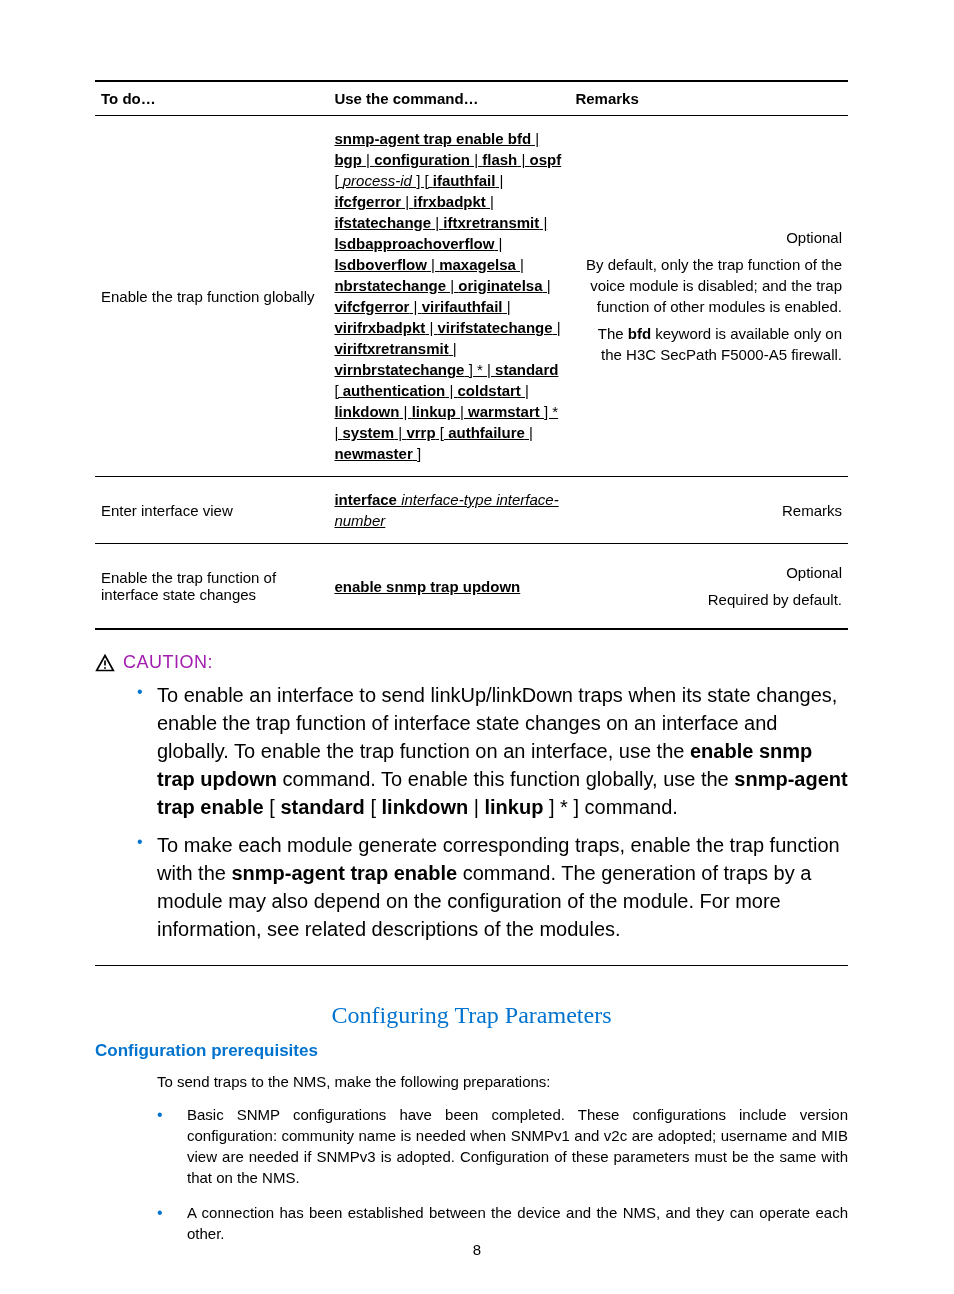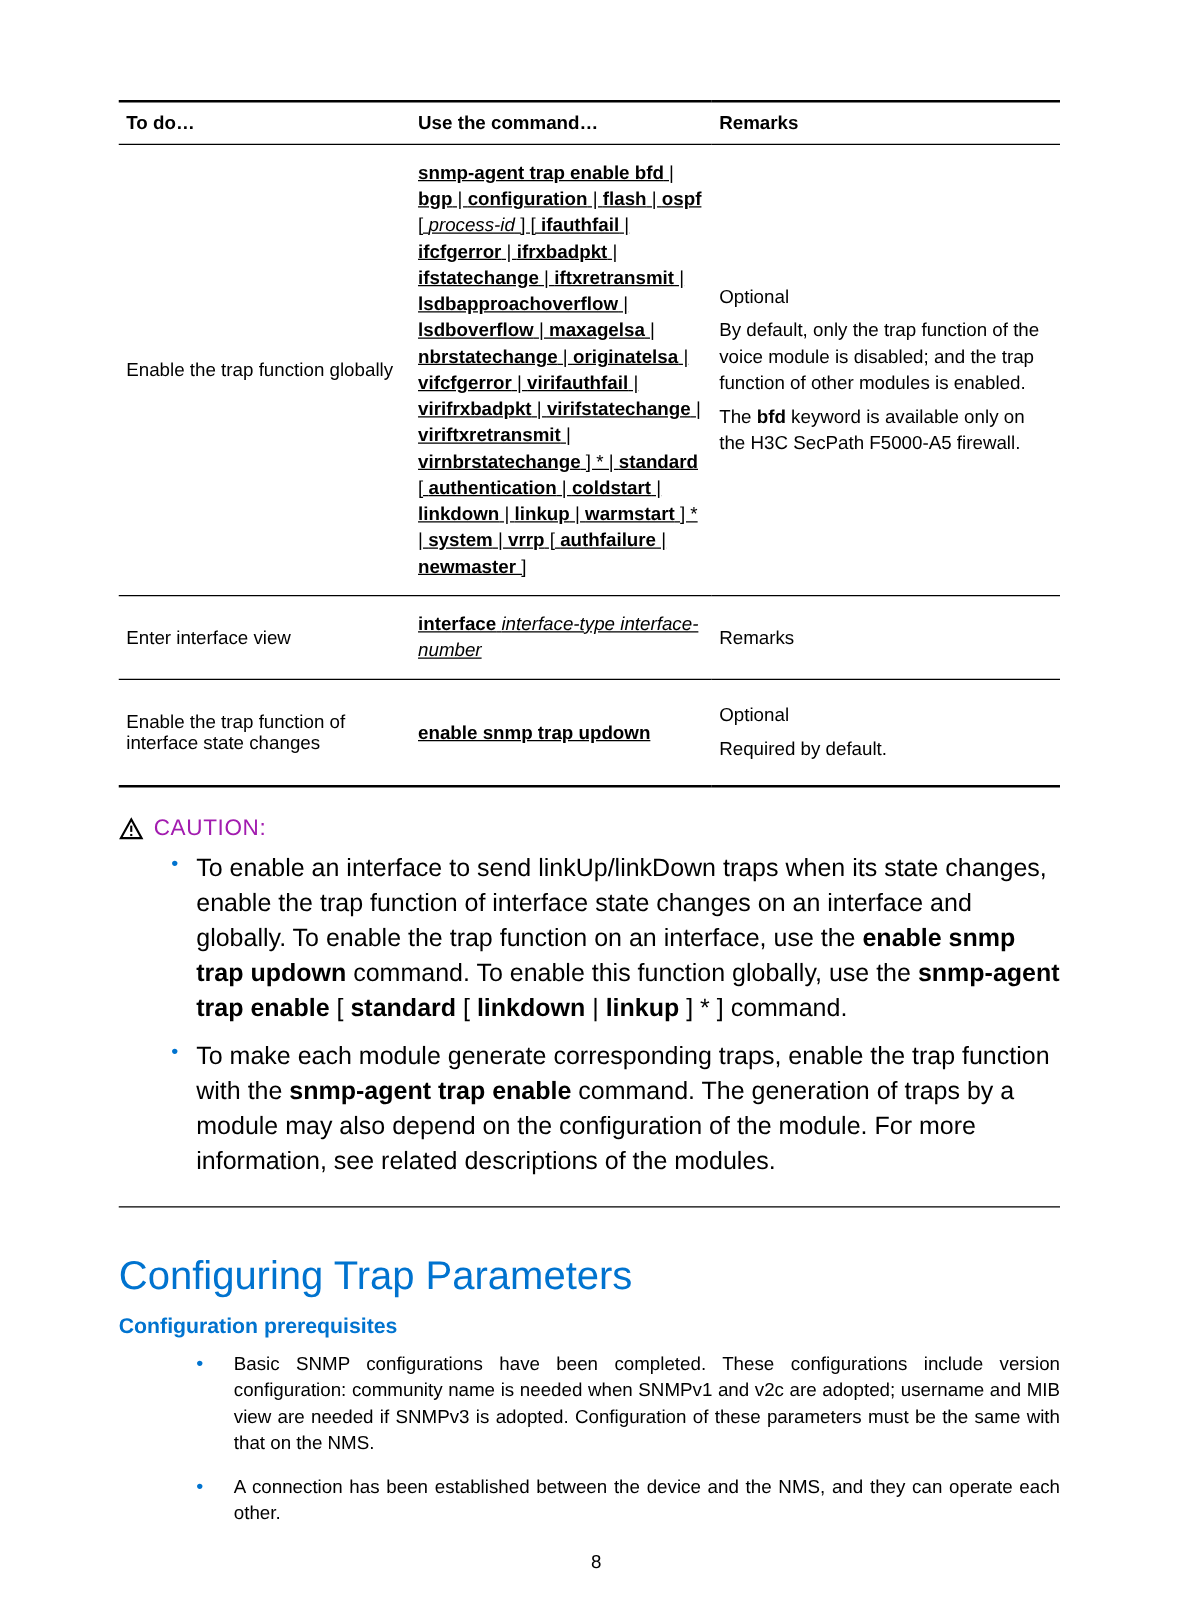--- a/index.html
+++ b/index.html
@@ -38,21 +38,21 @@
     border-bottom: 1px solid #000;
   }
   table.main tr:last-child td {
     border-bottom: none;
   }
   .col1 { width: 31%; }
   .col2 { width: 32%; }
   .col3 { width: 37%; }
   .cmd { line-height: 1.4; text-decoration: underline; }
   .remarks { line-height: 1.4; }
-  .remarks p { margin: 6px 0; }
+  .remarks p { margin: 6px 0; text-align: right; }
   .caution-block {
     margin-top: 22px;
     border-bottom: 1px solid #000;
     padding-bottom: 12px;
   }
   .caution-head {
     display: flex;
     align-items: center;
     gap: 8px;
     margin-bottom: 8px;
@@ -78,25 +78,26 @@
     padding-left: 0;
   }
   ul.caution-list > li::before {
     content: "•";
     color: #0073cf;
     position: absolute;
     left: -20px;
     font-size: 16px;
   }
   h1.section {
-    font-family: Liberation Sans, sans-serif;
+    font-family: Liberation Serif, serif;
     font-weight: normal;
     color: #0073cf;
-    font-size: 32px;
+    font-size: 24px;
     margin: 36px 0 12px 0;
+    text-align: center;
   }
   h2.subsection {
     color: #0073cf;
     font-size: 17px;
     font-weight: bold;
     margin: 0 0 10px 0;
   }
   .body-text {
     font-size: 15px;
     line-height: 1.4;
@@ -183,20 +184,21 @@
       <span class="caution-label">CAUTION:</span>
     </div>
     <ul class="caution-list" id="caution-list">
         <li><span>To enable an interface to send linkUp/linkDown traps when its state changes, enable the trap function of interface state changes on an interface and globally. To enable the trap function on an interface, use the </span><span class="bold">enable snmp trap updown</span><span> command. To enable this function globally, use the </span><span class="bold">snmp-agent trap enable</span><span> [ </span><span class="bold">standard</span><span> [ </span><span class="bold">linkdown</span><span> | </span><span class="bold">linkup</span><span> ] * ] command.</span></li>
         <li><span>To make each module generate corresponding traps, enable the trap function with the </span><span class="bold">snmp-agent trap enable</span><span> command. The generation of traps by a module may also depend on the configuration of the module. For more information, see related descriptions of the modules.</span></li>
       </ul>
   </div>
 
   <h1 class="section">Configuring Trap Parameters</h1>
   <h2 class="subsection">Configuration prerequisites</h2>
+  <p class="body-text">To send traps to the NMS, make the following preparations:</p>
   <ul class="body-list" id="body-list">
       <li>Basic SNMP configurations have been completed. These configurations include version configuration: community name is needed when SNMPv1 and v2c are adopted; username and MIB view are needed if SNMPv3 is adopted. Configuration of these parameters must be the same with that on the NMS.</li>
       <li>A connection has been established between the device and the NMS, and they can operate each other.</li>
     </ul>
 
 </div>
 
 <div class="page-num">8</div>
 
 </body></html>

